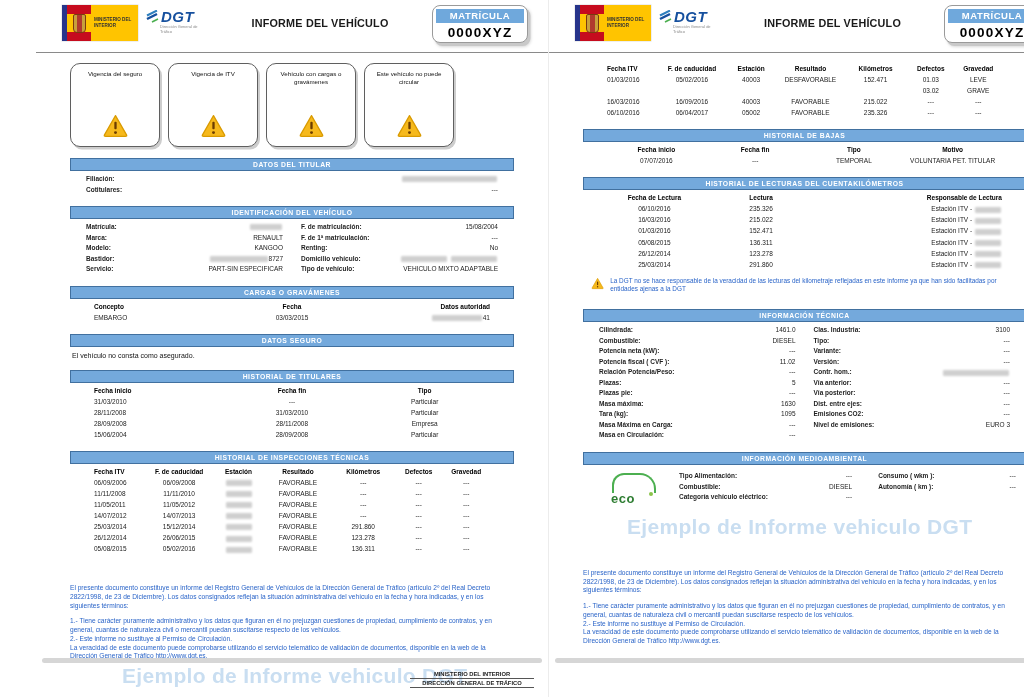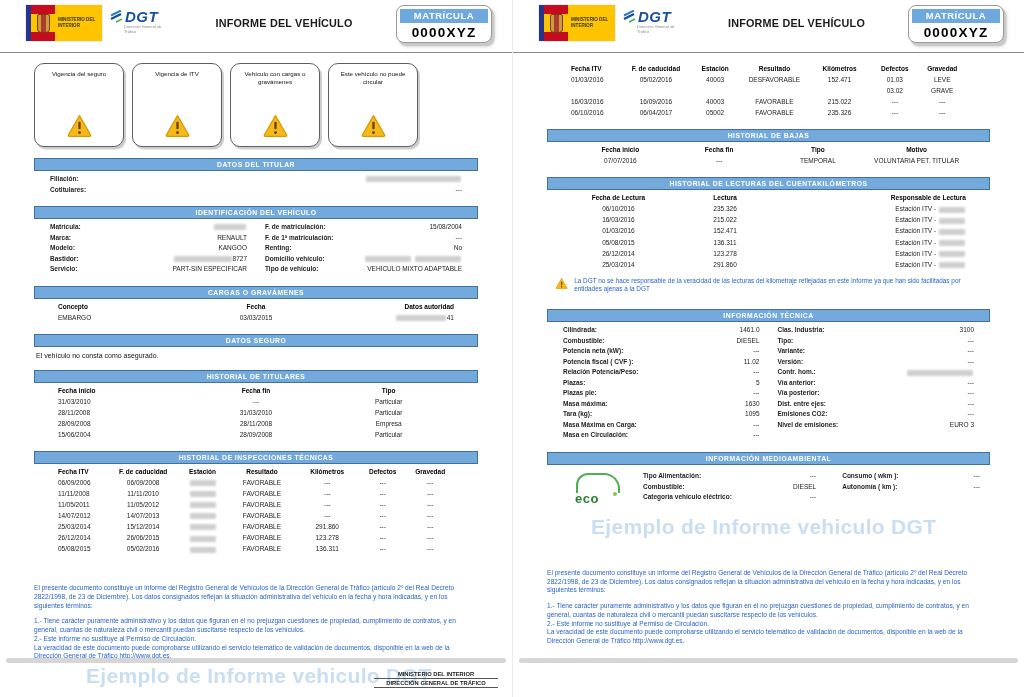--- a/index.html
+++ b/index.html
@@ -1,17 +1,17 @@
 <!DOCTYPE html>
 <html><head>
 <meta charset="utf-8">
 <style>
   html,body{margin:0;padding:0;width:1024px;height:697px;background:#fff;overflow:hidden;
     font-family:"Liberation Sans",sans-serif;-webkit-font-smoothing:antialiased;}
-  .page{position:absolute;top:0;width:512px;height:697px;background:#fff;}
+  .page{position:absolute;top:0;width:512px;height:697px;background:#fff;margin-left:36px;}
   .p1{left:0;}
   .p2{left:512px;border-left:1px solid #ececec;box-sizing:border-box;}
 
   
   .hdr{display:flex;align-items:flex-start;height:53px;padding:5px 20px 0 26px;border-bottom:1.5px solid #8a8a8a;box-sizing:border-box;}
   .ml{display:flex;width:76px;height:36px;flex:none;box-shadow:0 0 0 .5px #ddd;}
   .ml-blue{width:5px;background:#27348b;}
   .ml-flag{width:24px;position:relative;background:linear-gradient(180deg,#c60b1e 0 24%,#ffc400 24% 76%,#c60b1e 76% 100%);}
   .ml-shield{position:absolute;left:6px;top:9px;width:11px;height:17px;background:#b85c1e;border:1px solid #7a3a10;border-radius:2px 2px 4px 4px;
     background:linear-gradient(90deg,#c8a13c 0 30%,#b03a2e 30% 70%,#c8a13c 70% 100%);}

